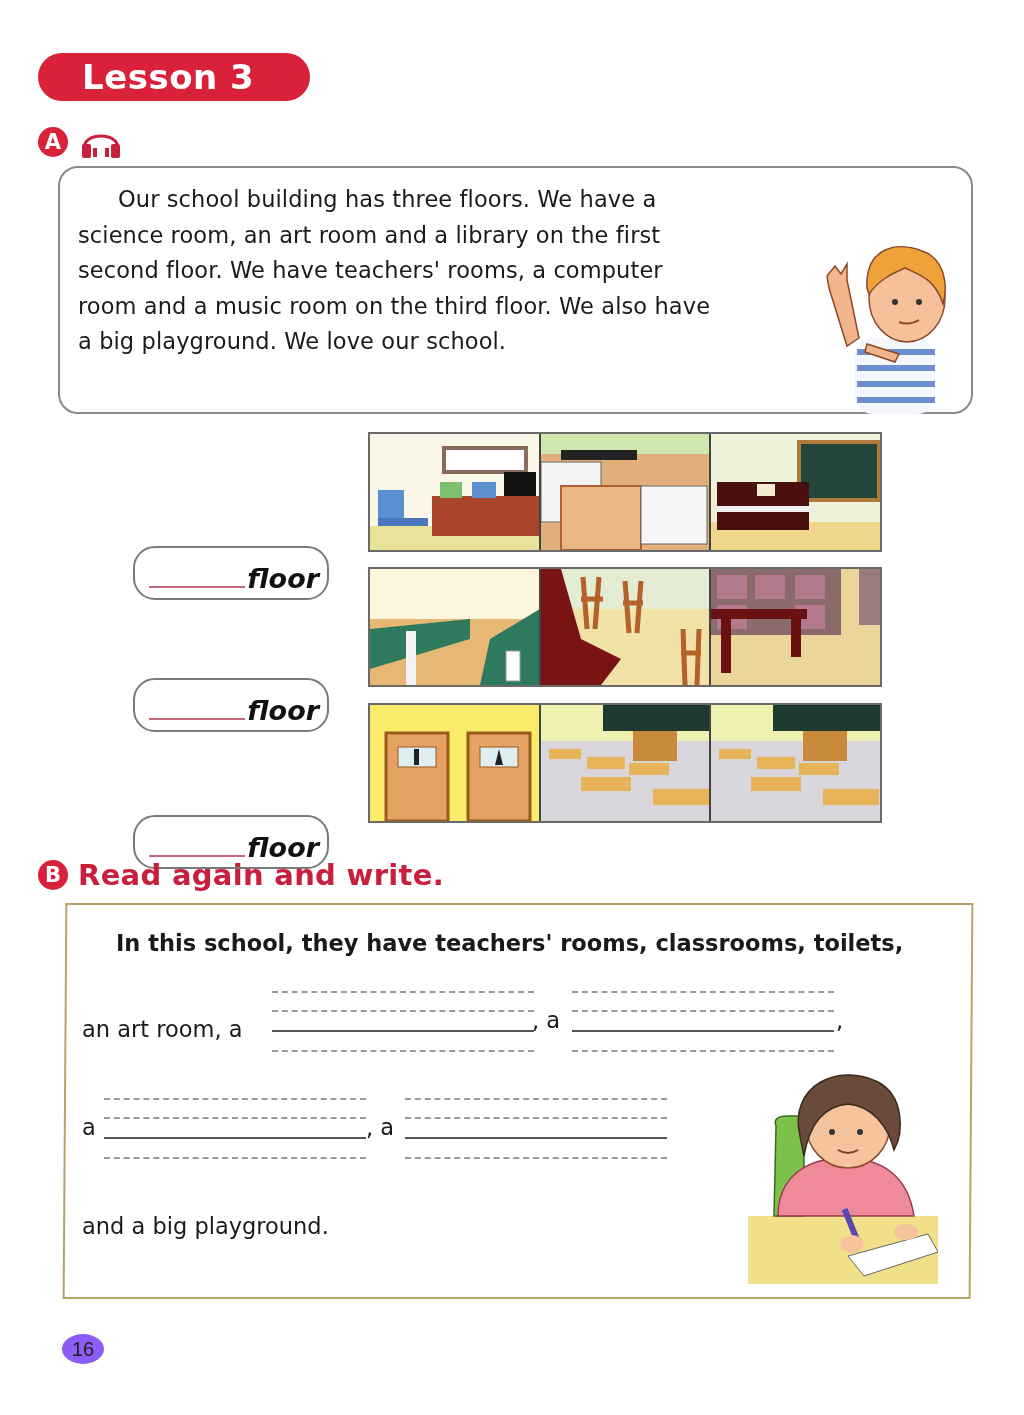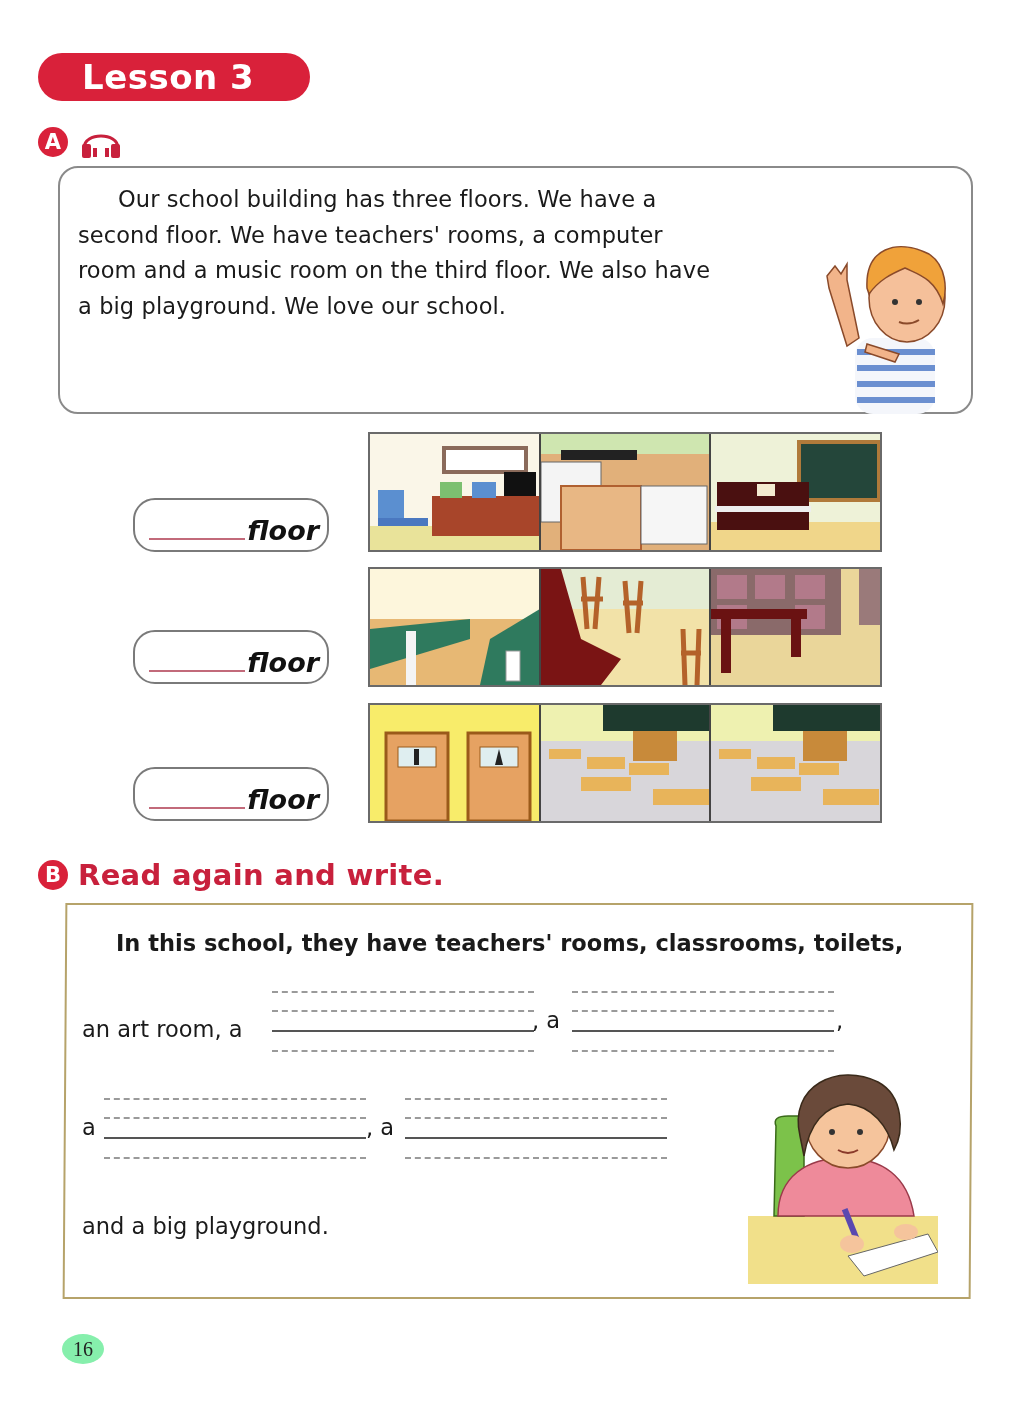--- a/index.html
+++ b/index.html
@@ -31,21 +31,21 @@
   }
   .reading-text {
     position: absolute; left: 18px; top: 14px; width: 740px;
     font-family: "DejaVu Sans", sans-serif; font-size: 22.5px; line-height: 35.5px;
     color: #1a1a1a; text-indent: 40px; letter-spacing: 0.1px;
   }
   .boy { position: absolute; right: 14px; top: 50px; width: 150px; height: 196px; }
 
   .floor-label {
     position: absolute; left: 133px; width: 196px; height: 54px;
-    border: 2px solid #7a7a7a; border-radius: 22px; background: #fff;
+    border: 2px solid #7a7a7a; border-radius: 22px; background: #fff; margin-top: 48px;
   }
   .floor-blank {
     position: absolute; left: 14px; bottom: 10px; width: 96px; height: 2px; background: #c26a7a;
   }
   .floor-word {
     position: absolute; right: 8px; bottom: 4px; font-style: italic; font-weight: bold;
     font-size: 27px; color: #111; font-family: "DejaVu Sans", sans-serif;
   }
 
   .pic-strip {
@@ -64,22 +64,22 @@
     position: absolute; font-family: "DejaVu Sans", sans-serif; font-size: 22.5px; color: #1a1a1a;
   }
   .blank-group { position: absolute; width: 262px; height: 64px; }
   .blank-group .dash { position: absolute; left: 0; right: 0; border-top: 2px dashed #9a9a9a; height: 0; }
   .blank-group .solid { position: absolute; left: 0; right: 0; border-top: 2px solid #555; height: 0; }
 
   .girl { position: absolute; left: 748px; top: 1066px; width: 190px; height: 218px; }
 
   .page-num {
     position: absolute; left: 62px; top: 1334px; width: 42px; height: 30px; border-radius: 50%;
-    background: #86efac; text-align: center; line-height: 30px; font-size: 20px; color: #222;
-    font-family: Liberation Serif, serif;
+    background: #8b5cf6; text-align: center; line-height: 30px; font-size: 20px; color: #222;
+    font-family: Liberation Sans, sans-serif;
   }
 </style>
 </head>
 <body>
 
 <div class="lesson-pill">Lesson 3</div>
 
 <div class="section-head" style="top:124px;">
   <div class="section-letter">A</div>
   <svg class="headphone" viewBox="0 0 46 36">
@@ -87,20 +87,21 @@
     <rect x="4" y="20" width="9" height="14" rx="2" fill="#c8203c"></rect>
     <rect x="33" y="20" width="9" height="14" rx="2" fill="#c8203c"></rect>
     <rect x="15" y="24" width="4" height="9" fill="#c8203c"></rect>
     <rect x="27" y="24" width="4" height="9" fill="#c8203c"></rect>
   </svg>
 </div>
 
 <div class="reading-box">
   <div class="reading-text">
     <div>Our school building has three floors. We have a</div>
+    <div style="text-indent:0">science room, an art room and a library on the first</div>
     <div style="text-indent:0">second floor. We have teachers' rooms, a computer</div>
     <div style="text-indent:0">room and a music room on the third floor. We also have</div>
     <div style="text-indent:0">a big playground. We love our school.</div>
   </div>
   <svg class="boy" viewBox="0 0 150 196">
     <rect x="48" y="120" width="80" height="76" rx="18" fill="#f4f6fb"></rect>
     <g stroke="#6b8fd0" stroke-width="6">
       <line x1="50" y1="134" x2="128" y2="134"></line>
         <line x1="50" y1="150" x2="128" y2="150"></line>
       <line x1="50" y1="166" x2="128" y2="166"></line>

